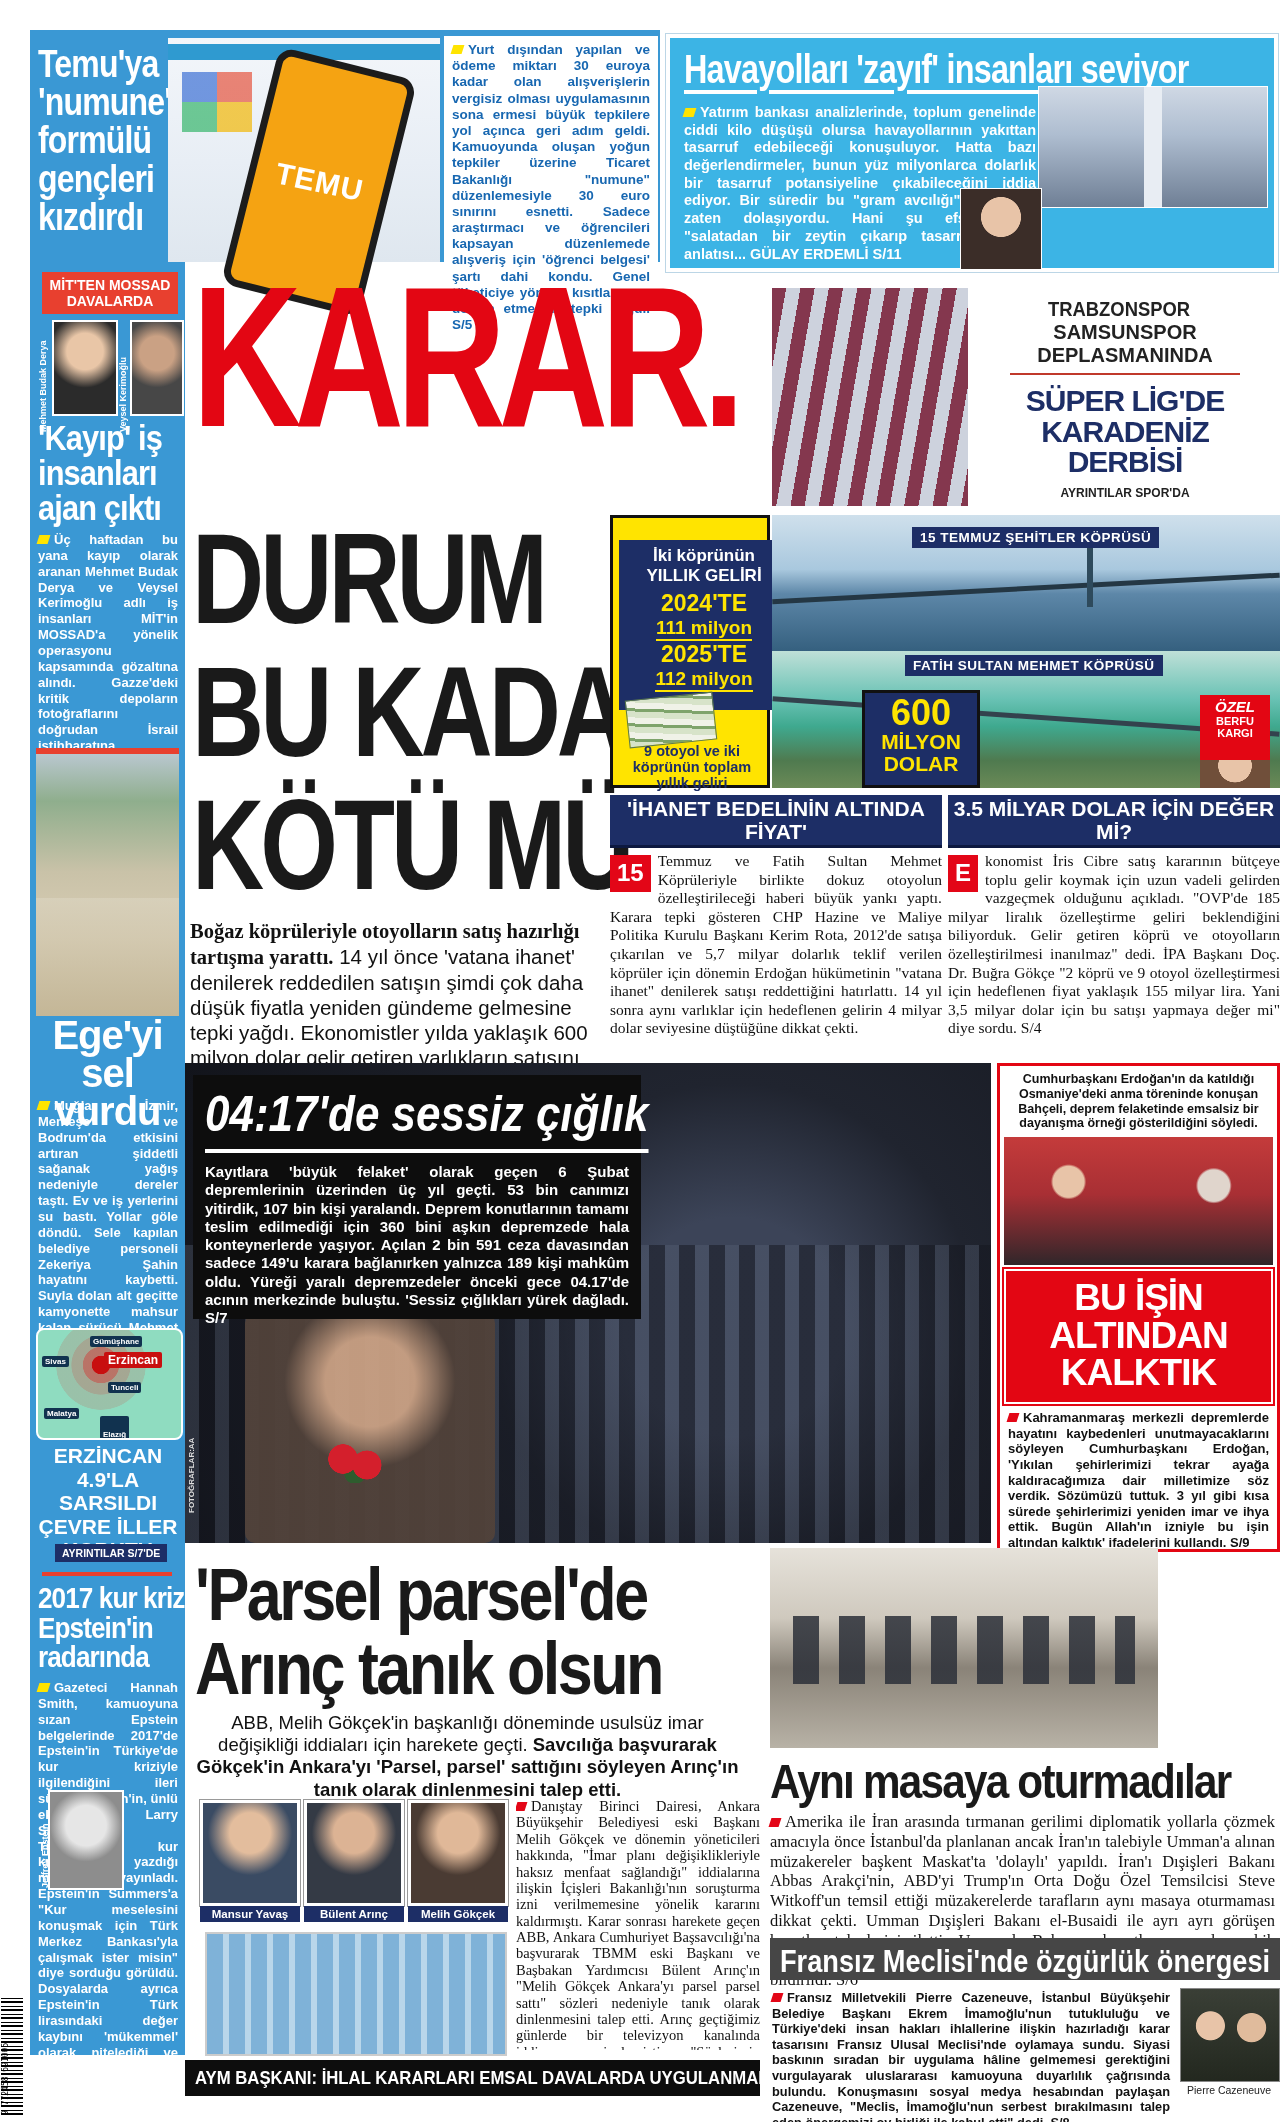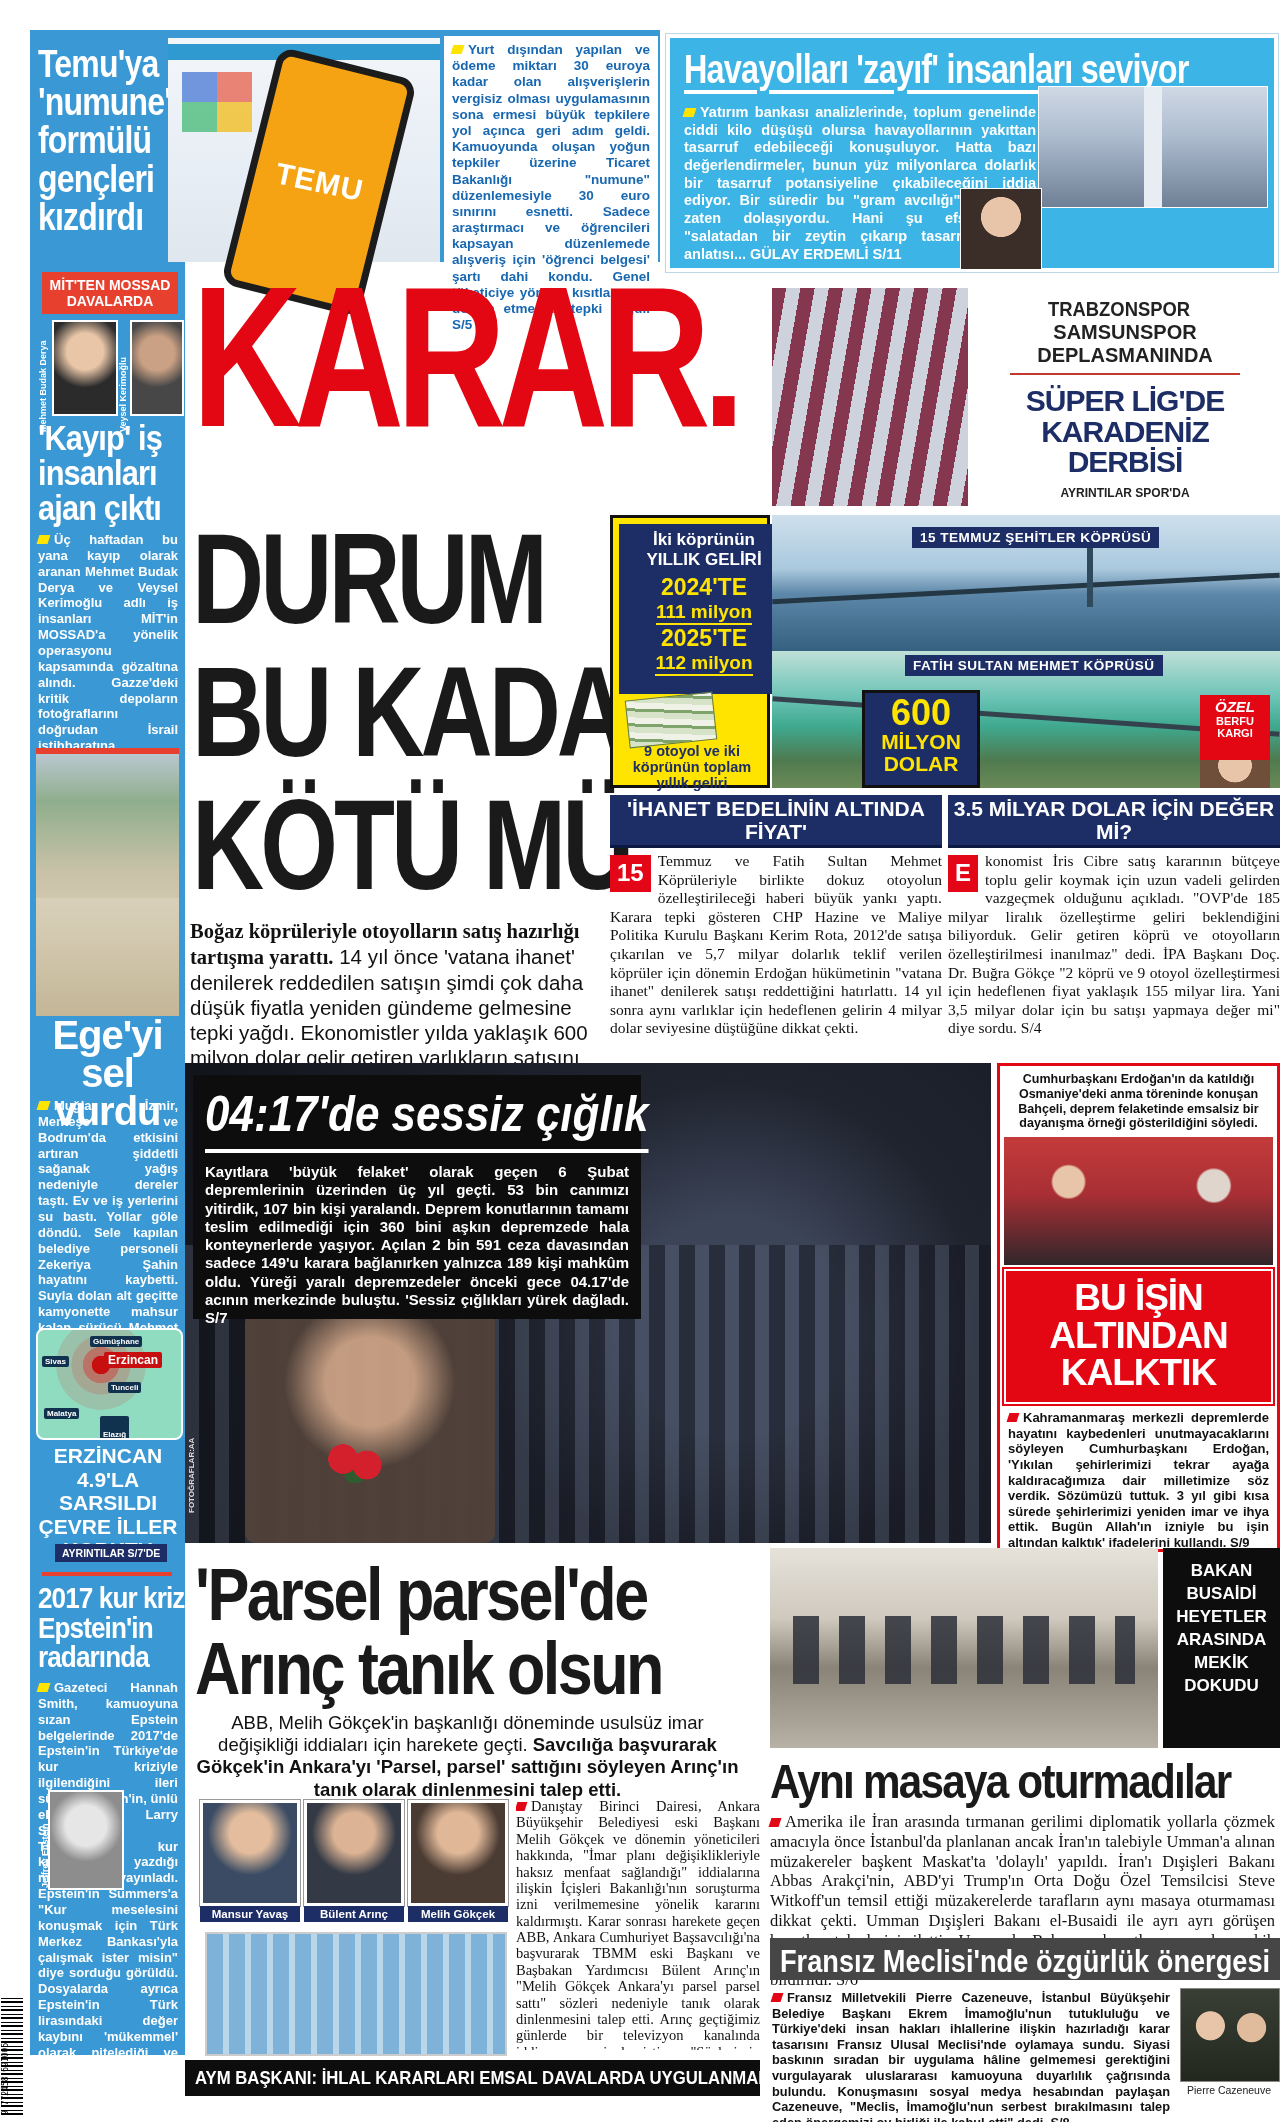--- a/index.html
+++ b/index.html
@@ -135,21 +135,21 @@
   <div class="abs" style="left:192px;top:512px;color:#1a1a1a;font-weight:bold;font-size:128px;line-height:1.04;letter-spacing:-5px;">
     <div class="cond" style="transform:scaleX(0.78);">DURUM</div>
     <div class="cond" style="transform:scaleX(0.78);">BU KADAR</div>
     <div class="cond" style="transform:scaleX(0.78);">KÖTÜ MÜ</div>
   </div>
   <div class="abs" style="left:190px;top:918px;width:420px;font-size:20.5px;line-height:1.22;color:#111;">
     <span style="font-weight:bold;font-family:'Liberation Serif',serif;">Boğaz köprüleriyle otoyolların satış hazırlığı tartışma yarattı.</span><span> 14 yıl önce 'vatana ihanet' denilerek reddedilen satışın şimdi çok daha düşük fiyatla yeniden gündeme gelmesine tepki yağdı. Ekonomistler yılda yaklaşık 600 milyon dolar gelir getiren varlıkların satışını 'inanılmaz' diye niteledi.</span>
   </div>
 
   <div class="abs" style="left:610px;top:515px;width:160px;height:273px;background:#ffe400;border:3px solid #111;box-sizing:border-box;">
-    <div class="abs navybox" style="left:6px;top:6px;width:170px;height:170px;text-align:center;padding-top:6px;box-sizing:border-box;">
+    <div class="abs navybox" style="left:6px;top:22px;width:170px;height:170px;text-align:center;padding-top:6px;box-sizing:border-box;">
       <div style="font-size:17px;font-weight:bold;">İki köprünün</div>
       <div style="font-size:17px;font-weight:bold;">YILLIK GELİRİ</div>
       <div style="color:#ffe400;font-size:23px;font-weight:bold;margin-top:4px;">2024'TE</div>
       <div style="color:#ffe400;font-size:19px;font-weight:bold;border-bottom:2px solid #ffe400;display:inline-block;">111 milyon</div>
       <div style="color:#ffe400;font-size:23px;font-weight:bold;">2025'TE</div>
       <div style="color:#ffe400;font-size:19px;font-weight:bold;border-bottom:2px solid #ffe400;display:inline-block;">112 milyon</div>
     </div>
     <div class="abs" style="left:14px;top:178px;width:86px;height:46px;background:
          repeating-linear-gradient(8deg,#d7e3c9 0 6px,#7ea36b 6px 9px,#f0f2e8 9px 15px);border:1px solid #5c7a4e;transform:rotate(-6deg);"></div>
     <div class="abs" style="left:5px;top:226px;width:148px;text-align:center;color:#1d2e66;font-weight:bold;font-size:14.5px;line-height:1.1;">9 otoyol ve iki köprünün toplam yıllık geliri</div>
@@ -245,28 +245,20 @@
 
   <div class="abs" style="left:185px;top:2060px;width:575px;height:36px;background:#0d0d0d;color:#fff;display:flex;align-items:center;padding:0 10px;box-sizing:border-box;">
     <span class="cond" style="font-size:19px;transform:scaleX(0.88);">AYM BAŞKANI: İHLAL KARARLARI EMSAL DAVALARDA UYGULANMALI</span>
     <span style="font-weight:bold;font-size:13px;margin-left:-60px;">S/8</span>
   </div>
 
   <div class="abs photo" style="left:770px;top:1548px;width:388px;height:200px;background:
        linear-gradient(180deg,#e6e2da 0%,#cfc9be 35%,#8a8378 60%,#b8b2a6 100%);">
     <div class="abs" style="left:6%;top:34%;width:88%;height:34%;background:repeating-linear-gradient(90deg,#2b2f38 0 26px,transparent 26px 46px);opacity:.85;"></div>
   </div>
-  <div class="abs" style="left:1163px;top:1548px;width:117px;height:200px;background:#0d0d0d;color:#fff;text-align:center;padding-top:12px;box-sizing:border-box;">
-    <div style="font-weight:bold;font-size:17px;line-height:1.35;">BAKAN</div>
-    <div style="font-weight:bold;font-size:17px;line-height:1.35;">BUSAİDİ</div>
-    <div style="font-weight:bold;font-size:17px;line-height:1.35;">HEYETLER</div>
-    <div style="font-weight:bold;font-size:17px;line-height:1.35;">ARASINDA</div>
-    <div style="font-weight:bold;font-size:17px;line-height:1.35;">MEKİK</div>
-    <div style="font-weight:bold;font-size:17px;line-height:1.35;">DOKUDU</div>
-  </div>
   <div class="abs cond" style="left:770px;top:1754px;font-size:48px;color:#1a1a1a;letter-spacing:-2px;transform:scaleX(0.88);">Aynı masaya oturmadılar</div>
   <div class="abs just serifbody" style="left:770px;top:1812px;width:505px;font-size:16.5px;line-height:1.2;color:#111;">
     <span class="bulletr"></span><span>Amerika ile İran arasında tırmanan gerilimi diplomatik yollarla çözmek amacıyla önce İstanbul'da planlanan ancak İran'ın talebiyle Umman'a alınan müzakereler başkent Maskat'ta 'dolaylı' yapıldı. İran'ı Dışişleri Bakanı Abbas Arakçi'nin, ABD'yi Trump'ın Orta Doğu Özel Temsilcisi Steve Witkoff'un temsil ettiği müzakerelerde tarafların aynı masaya oturmaması dikkat çekti. Umman Dışişleri Bakanı el-Busaidi ile ayrı ayrı görüşen heyetler taleplerini iletti. Ummanlı Bakanın, heyetler arasında mekik dokuyarak mesajları, ön hazırlık planlarını ve karşı teklifleri taşıdığı bildirildi. S/6</span>
   </div>
 
   <div class="abs" style="left:770px;top:1938px;width:510px;height:42px;background:#464646;display:flex;align-items:flex-end;padding-left:10px;box-sizing:border-box;">
     <span class="cond" style="color:#fff;font-size:32px;transform:scaleX(0.85);">Fransız Meclisi'nde özgürlük önergesi</span>
   </div>
   <div class="abs just" style="left:772px;top:1990px;width:398px;font-weight:bold;font-size:12.8px;line-height:1.22;color:#111;">
     <span class="bulletr"></span><span>Fransız Milletvekili Pierre Cazeneuve, İstanbul Büyükşehir Belediye Başkanı Ekrem İmamoğlu'nun tutukluluğu ve Türkiye'deki insan hakları ihlallerine ilişkin hazırladığı karar tasarısını Fransız Ulusal Meclisi'nde oylamaya sundu. Siyasi baskının sıradan bir uygulama hâline gelmemesi gerektiğini vurgulayarak uluslararası kamuoyuna duyarlılık çağrısında bulundu. Konuşmasını sosyal medya hesabından paylaşan Cazeneuve, "Meclis, İmamoğlu'nun serbest bırakılmasını talep eden önergemizi oy birliği ile kabul etti" dedi. S/8</span>

